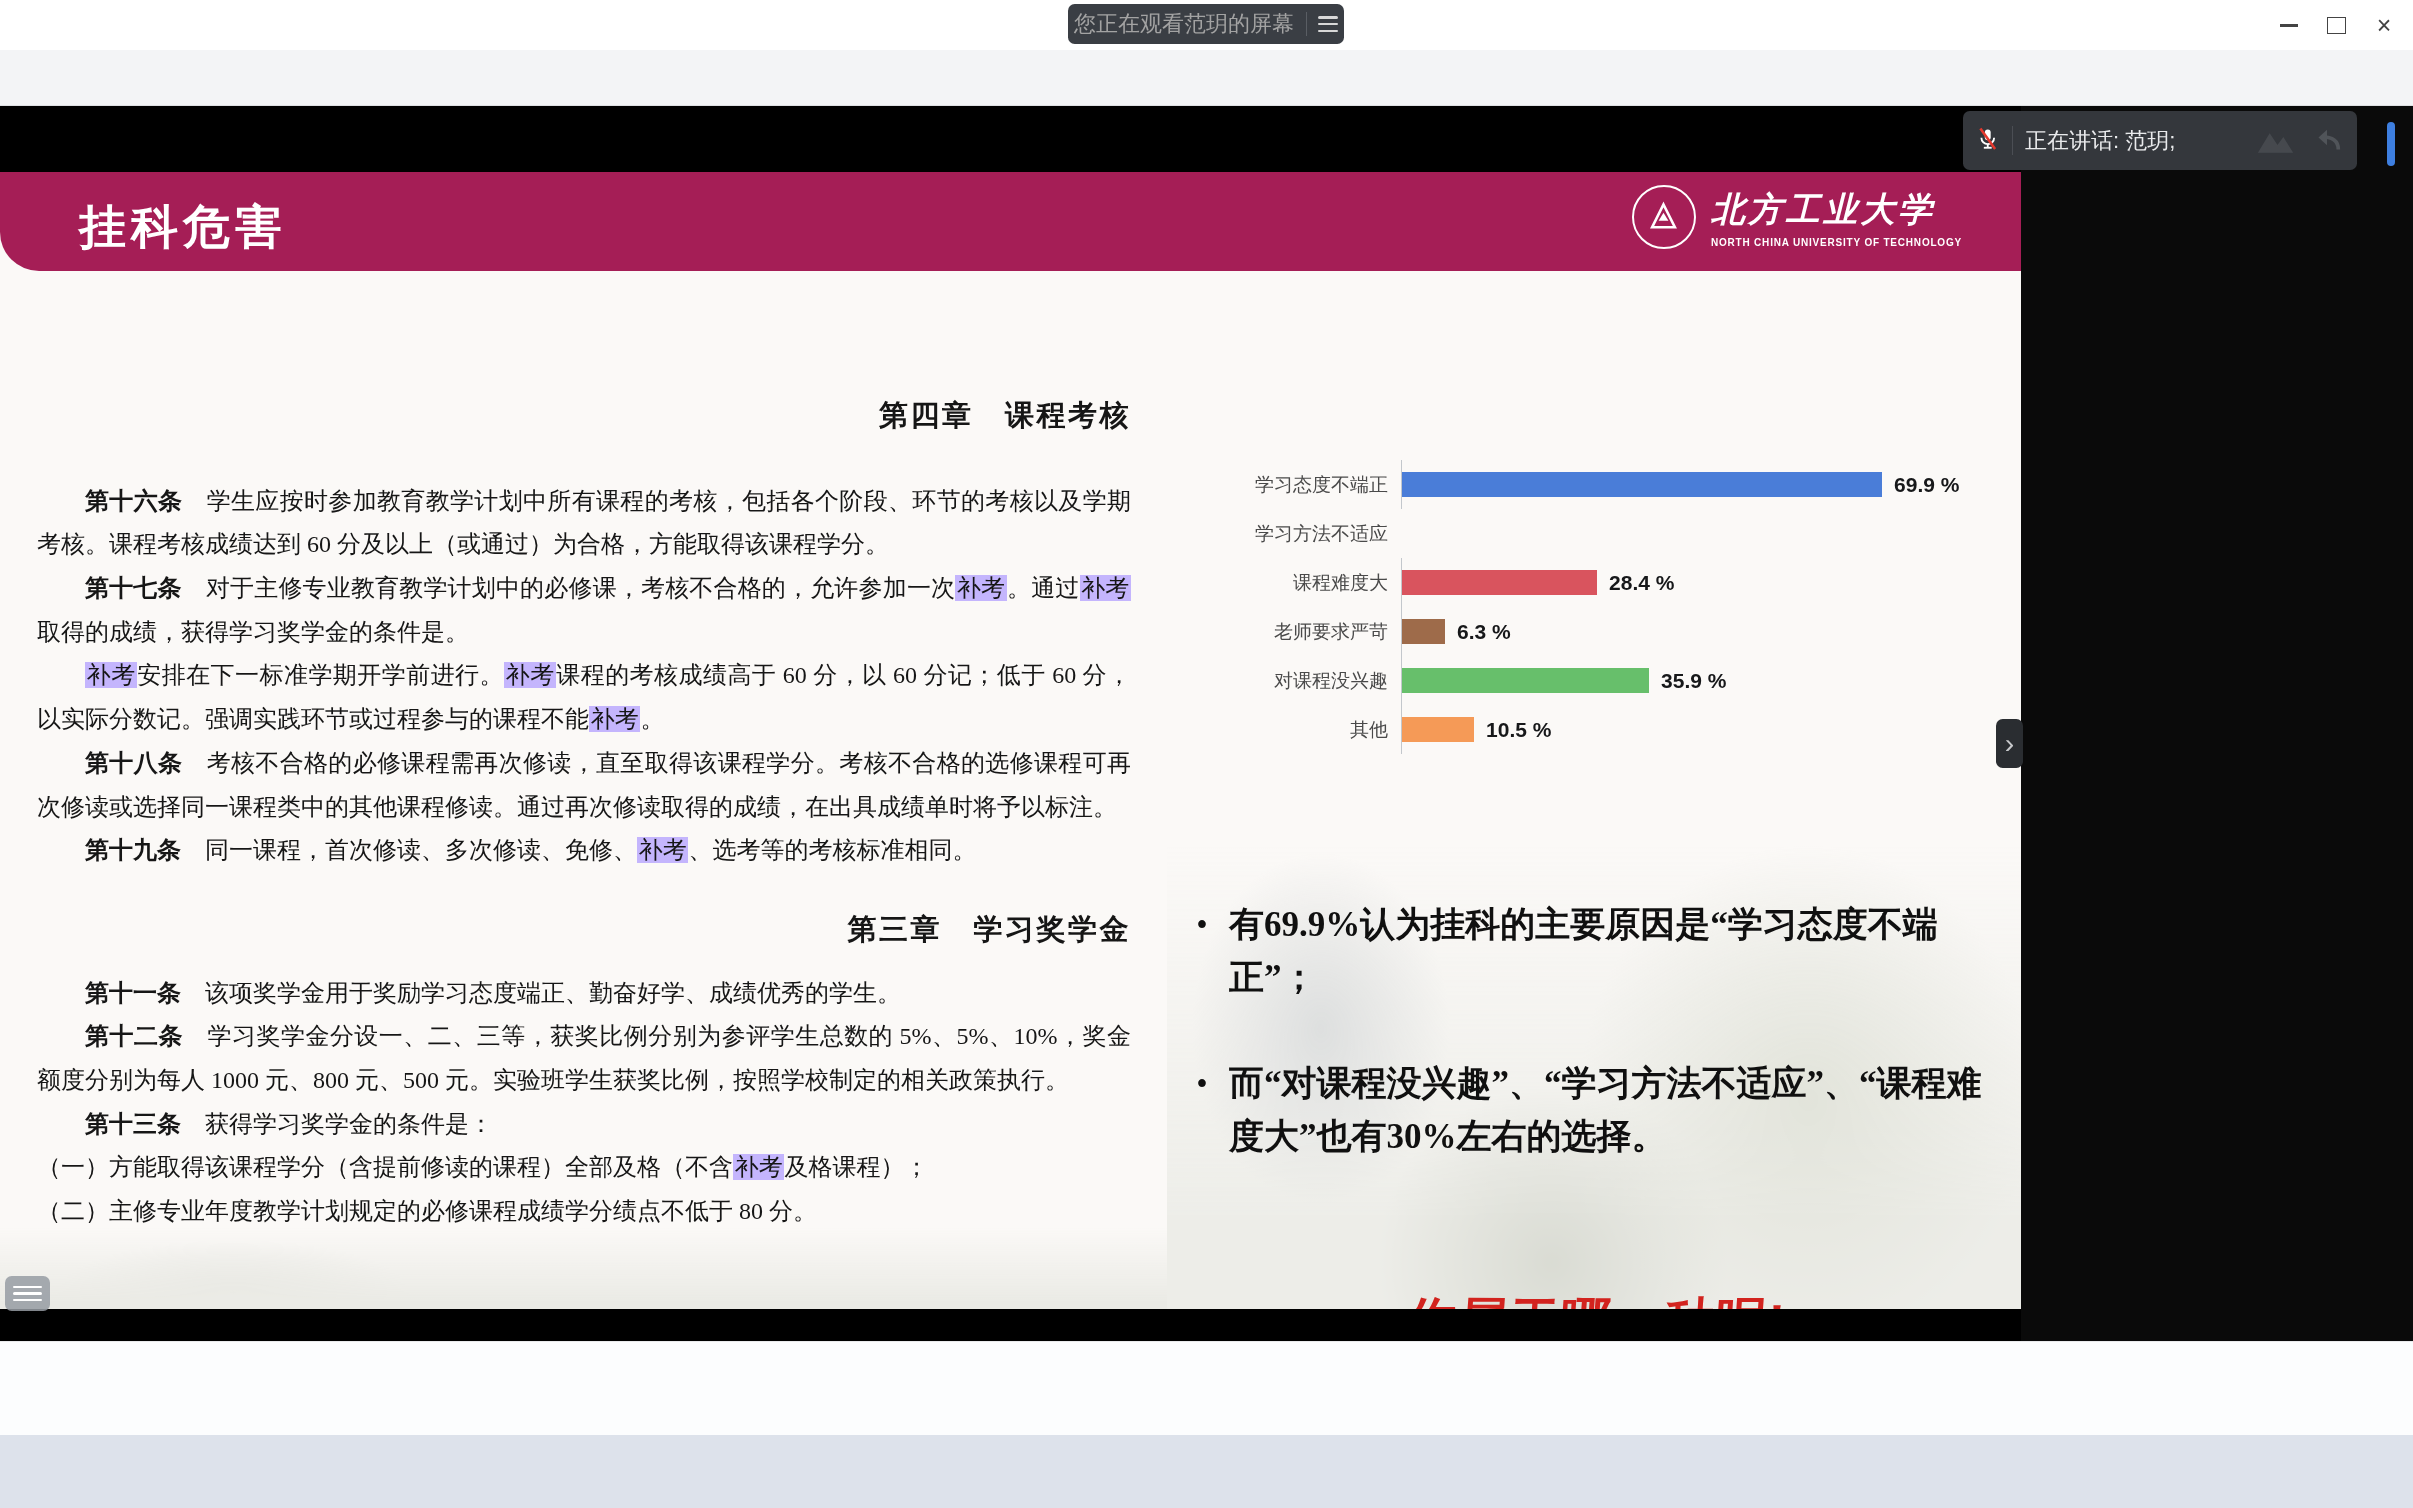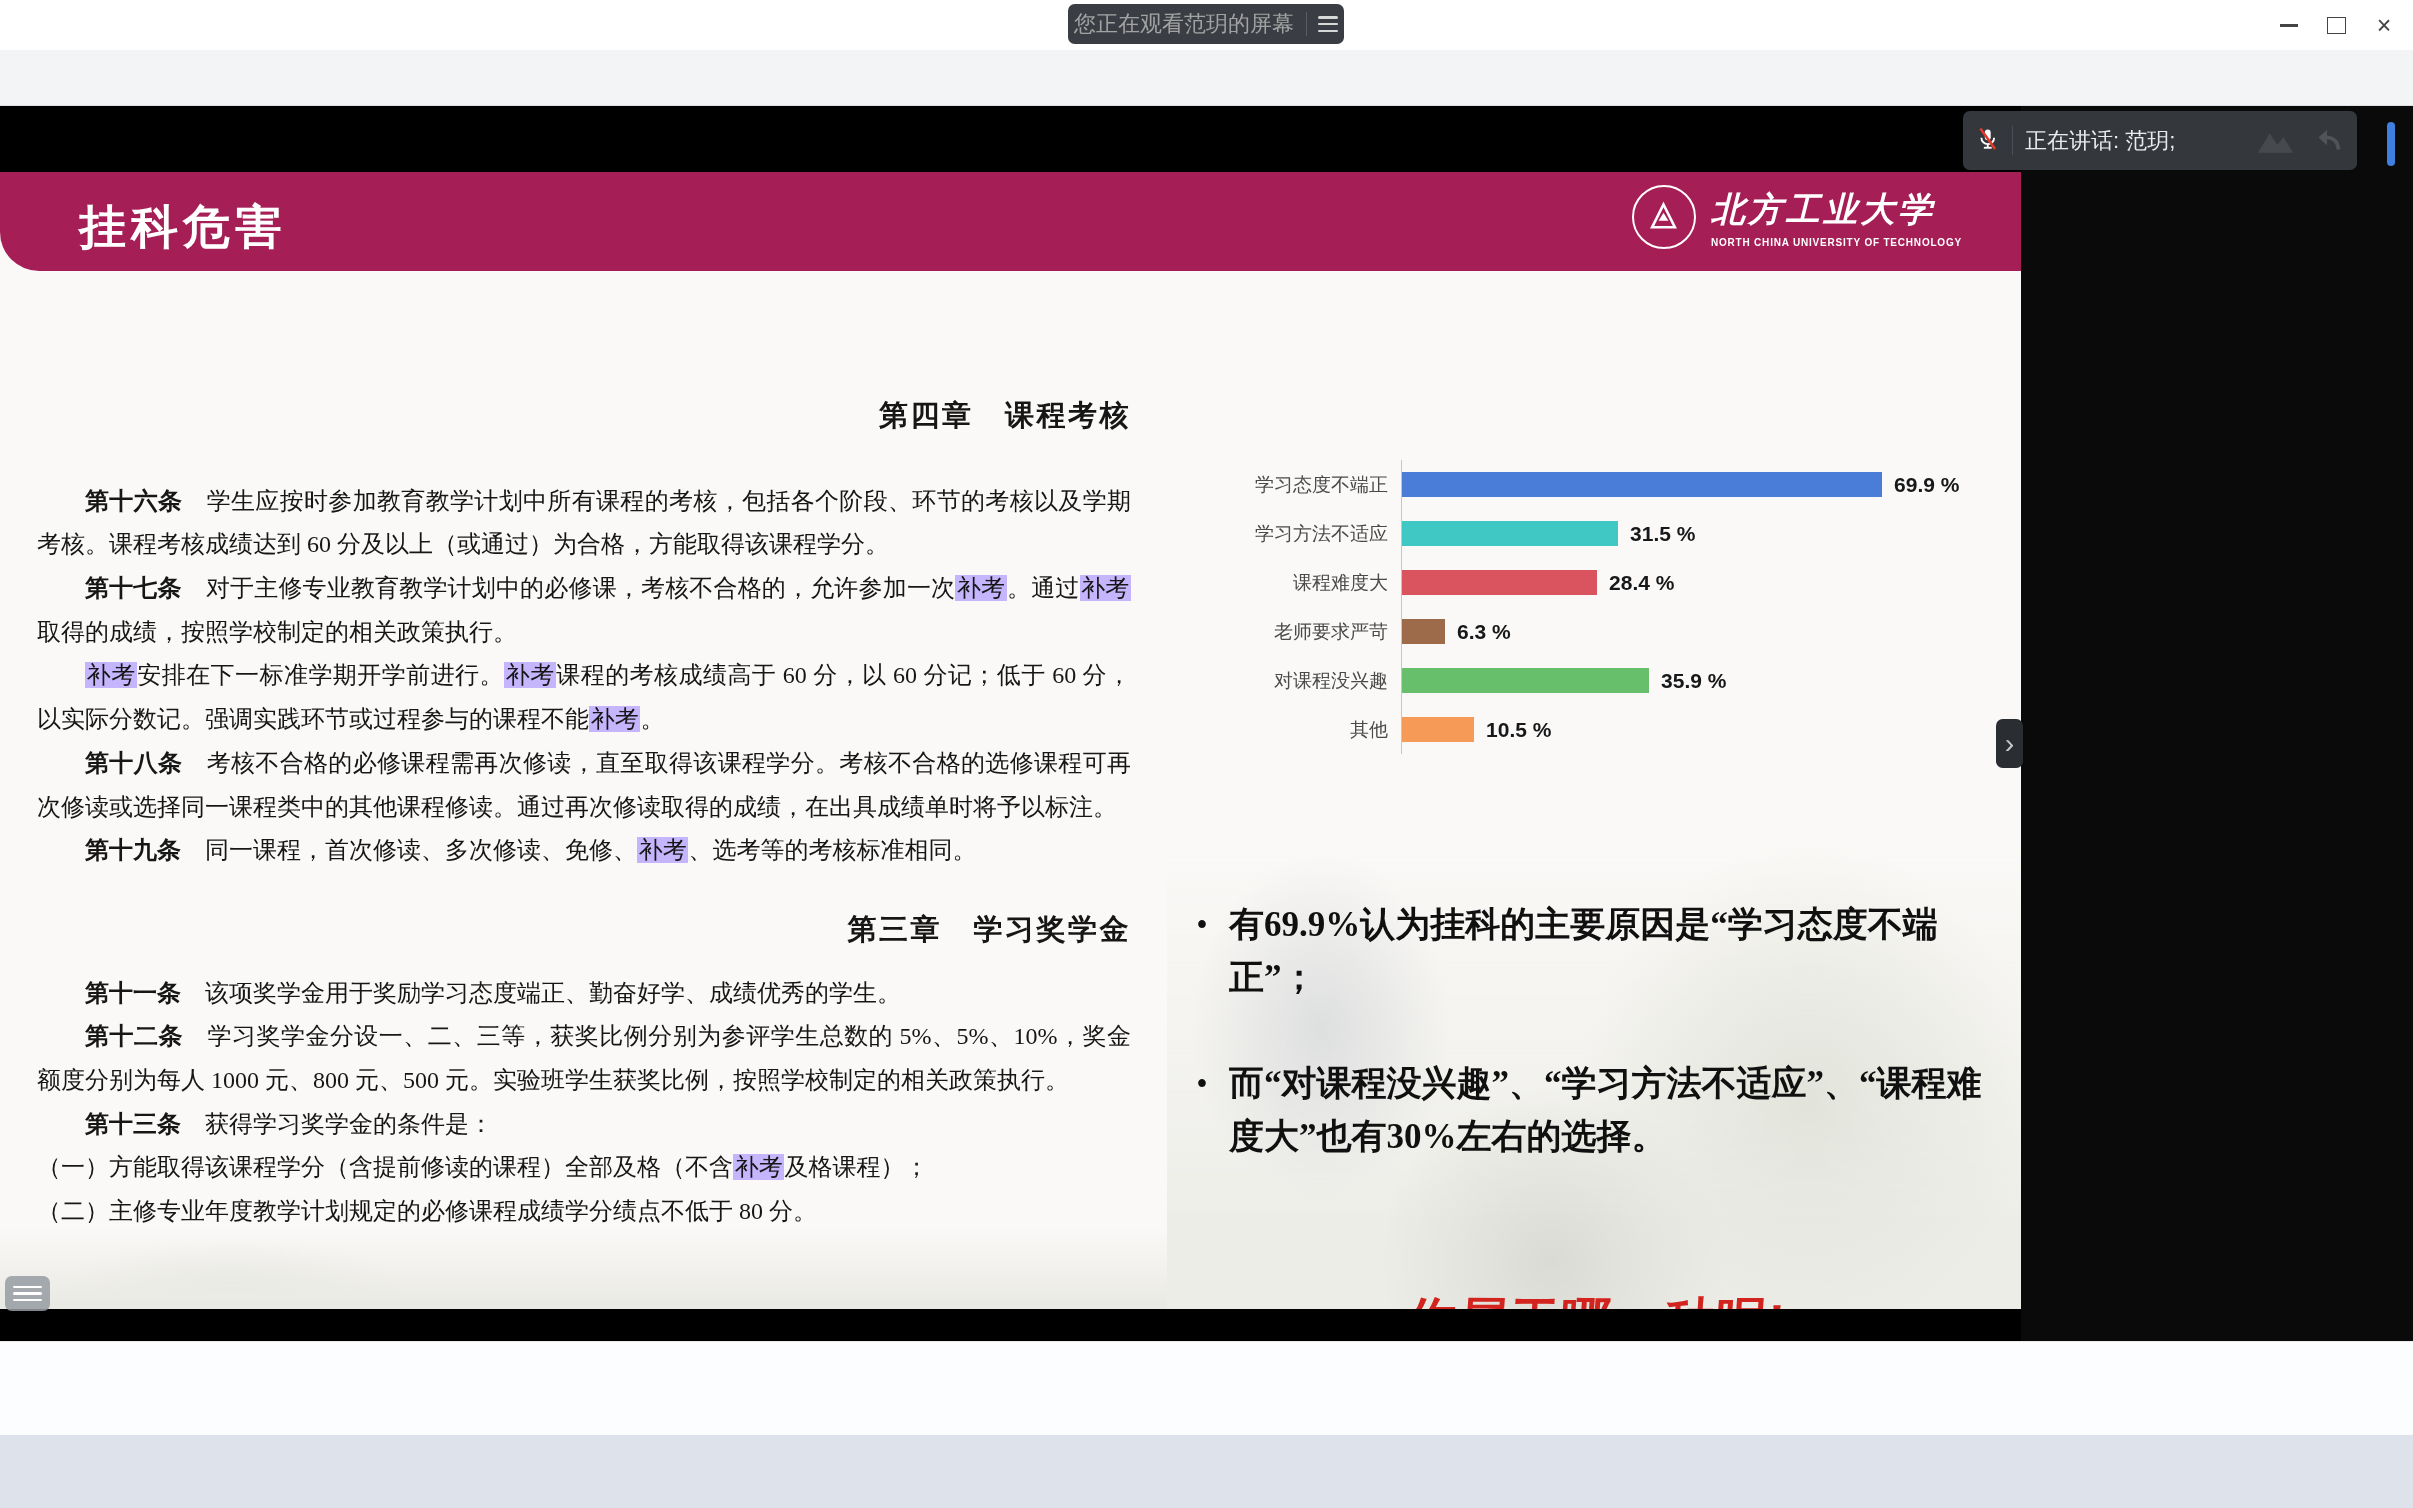--- a/index.html
+++ b/index.html
@@ -181,21 +181,21 @@
         </span>
         <span>
           <div class="logo-cn">北方工业大学</div>
           <div class="logo-en">NORTH CHINA UNIVERSITY OF TECHNOLOGY</div>
         </span>
       </div>
 
       <div id="doc">
         <p class="chap">第四章　课程考核</p>
         <p class="para"><span class="bseg">第十六条</span><span>　学生应按时参加教育教学计划中所有课程的考核，包括各个阶段、环节的考核以及学期考核。课程考核成绩达到 60 分及以上（或通过）为合格，方能取得该课程学分。</span></p>
-        <p class="para"><span class="bseg">第十七条</span><span>　对于主修专业教育教学计划中的必修课，考核不合格的，允许参加一次</span><span class="hl">补考</span><span>。通过</span><span class="hl">补考</span><span>取得的成绩，按照学校制定的相关政策执行。</span></p>
+        <p class="para"><span class="bseg">第十七条</span><span>　对于主修专业教育教学计划中的必修课，考核不合格的，允许参加一次</span><span class="hl">补考</span><span>。通过</span><span class="hl">补考</span><span>取得的成绩，获得学习奖学金的条件是。</span></p>
         <p class="para"><span class="hl">补考</span><span>安排在下一标准学期开学前进行。</span><span class="hl">补考</span><span>课程的考核成绩高于 60 分，以 60 分记；低于 60 分，以实际分数记。强调实践环节或过程参与的课程不能</span><span class="hl">补考</span><span>。</span></p>
         <p class="para"><span class="bseg">第十八条</span><span>　考核不合格的必修课程需再次修读，直至取得该课程学分。考核不合格的选修课程可再次修读或选择同一课程类中的其他课程修读。通过再次修读取得的成绩，在出具成绩单时将予以标注。</span></p>
         <p class="para"><span class="bseg">第十九条</span><span>　同一课程，首次修读、多次修读、免修、</span><span class="hl">补考</span><span>、选考等的考核标准相同。</span></p>
         <p class="chap chap2">第三章　学习奖学金</p>
         <p class="para"><span class="bseg">第十一条</span><span>　该项奖学金用于奖励学习态度端正、勤奋好学、成绩优秀的学生。</span></p>
         <p class="para"><span class="bseg">第十二条</span><span>　学习奖学金分设一、二、三等，获奖比例分别为参评学生总数的 5%、5%、10%，奖金额度分别为每人 1000 元、800 元、500 元。实验班学生获奖比例，按照学校制定的相关政策执行。</span></p>
         <p class="para"><span class="bseg">第十三条</span><span>　获得学习奖学金的条件是：</span></p>
         <p class="para sub"><span>（一）方能取得该课程学分（含提前修读的课程）全部及格（不含</span><span class="hl">补考</span><span>及格课程）；</span></p>
         <p class="para sub"><span>（二）主修专业年度教学计划规定的必修课程成绩学分绩点不低于 80 分。</span></p>
       </div>
@@ -207,24 +207,20 @@
         <div id="chart-rows">
             <div class="crow">
               <span class="clabel">学习态度不端正</span>
               <span class="ctrack">
                 <span class="cbar" style="width: 480px; background: rgb(74, 125, 216);"></span>
                 <span class="cval">69.9 %</span>
               </span>
             </div>
             <div class="crow">
               <span class="clabel">学习方法不适应</span>
-              <span class="ctrack">
-                <span class="cbar" style="width: 216px; background: rgb(63, 200, 196);"></span>
-                <span class="cval">31.5 %</span>
-              </span>
             </div>
             <div class="crow">
               <span class="clabel">课程难度大</span>
               <span class="ctrack">
                 <span class="cbar" style="width: 195px; background: rgb(217, 84, 94);"></span>
                 <span class="cval">28.4 %</span>
               </span>
             </div>
             <div class="crow">
               <span class="clabel">老师要求严苛</span>

